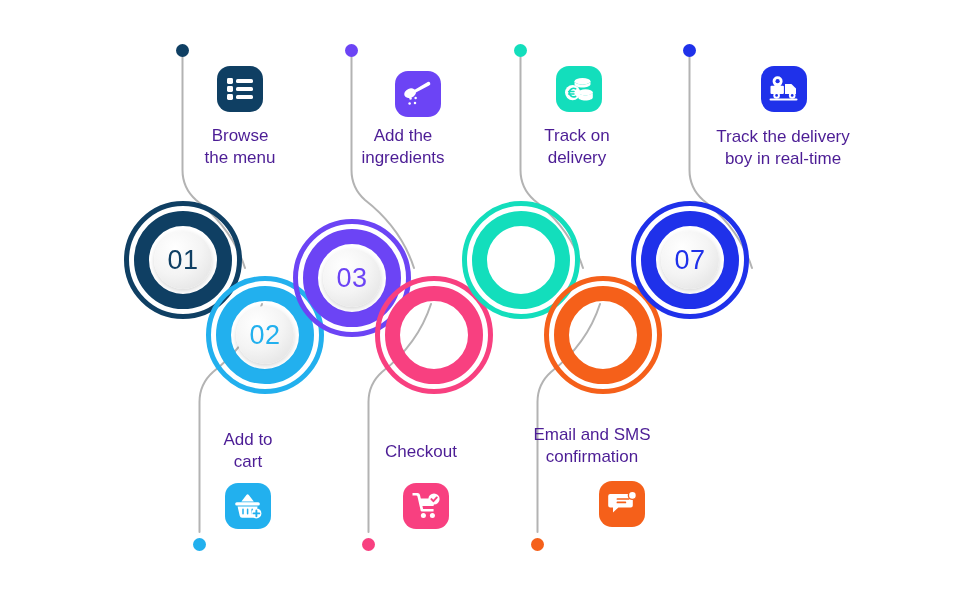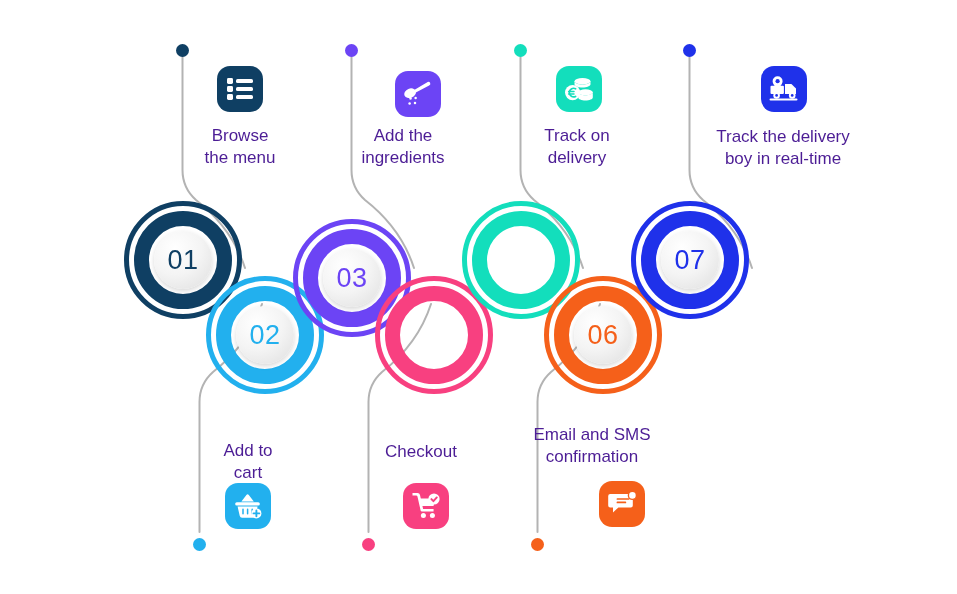--- a/index.html
+++ b/index.html
@@ -99,23 +99,20 @@
         <div class="ring-outer"></div>
         <div class="ring-thick"></div>
       </div>
       <div class="node" style="left: 462px; top: 201px; color: rgb(19, 222, 188);">
         <div class="ring-outer"></div>
         <div class="ring-thick"></div>
       </div>
       <div class="node" style="left: 544px; top: 276px; color: rgb(245, 96, 26);">
         <div class="ring-outer"></div>
         <div class="ring-thick"></div>
-        <div class="core">
-          <span class="num">06</span>
-        </div>
       </div>
       <div class="node" style="left: 631px; top: 201px; color: rgb(31, 49, 234);">
         <div class="ring-outer"></div>
         <div class="ring-thick"></div>
         <div class="core">
           <span class="num">07</span>
         </div>
       </div>
     </div>
   <div id="steps">
@@ -126,21 +123,21 @@
       <div class="icon-tile" style="position: absolute; left: 217px; top: 66px; background: rgb(15, 63, 99);">
         <svg width="28" height="26" viewBox="0 0 28 26">
         <rect x="1" y="2" width="6" height="6" rx="1.4" fill="white"></rect>
         <rect x="10" y="3" width="17" height="4" rx="1.6" fill="white"></rect>
         <rect x="1" y="10" width="6" height="6" rx="1.4" fill="white"></rect>
         <rect x="10" y="11" width="17" height="4" rx="1.6" fill="white"></rect>
         <rect x="1" y="18" width="6" height="6" rx="1.4" fill="white"></rect>
         <rect x="10" y="19" width="17" height="4" rx="1.6" fill="white"></rect>
       </svg>
       </div>
-      <div class="step bottom" style="left: 158px; top: 440px;">
+      <div class="step bottom" style="left: 158px; top: 429px;">
         <div class="label">Add to
 cart</div>
       </div>
       <div class="icon-tile" style="position: absolute; left: 225px; top: 483px; background: rgb(34, 176, 238);">
         <svg width="30" height="28" viewBox="0 0 30 28">
         <g fill="white">
           <path d="M8.4 9.6 L13.4 3.0 a1.5 1.5 0 0 1 2.4 0 L20.8 9.6 z"></path>
           <rect x="2.2" y="10.2" width="24.6" height="3.4" rx="1.6"></rect>
           <path d="M4.6 14.6 h20 l-2.1 9.2 a2.4 2.4 0 0 1-2.35 1.9 H9.05 a2.4 2.4 0 0 1-2.35-1.9 z"></path>
         </g>

